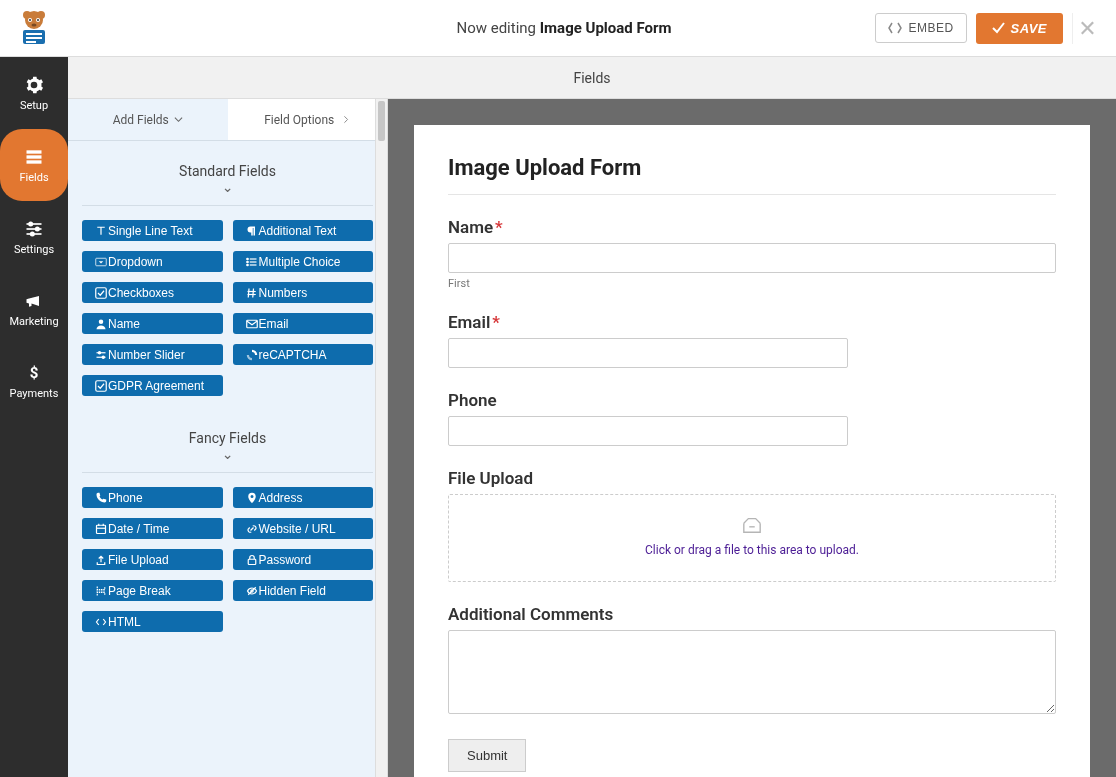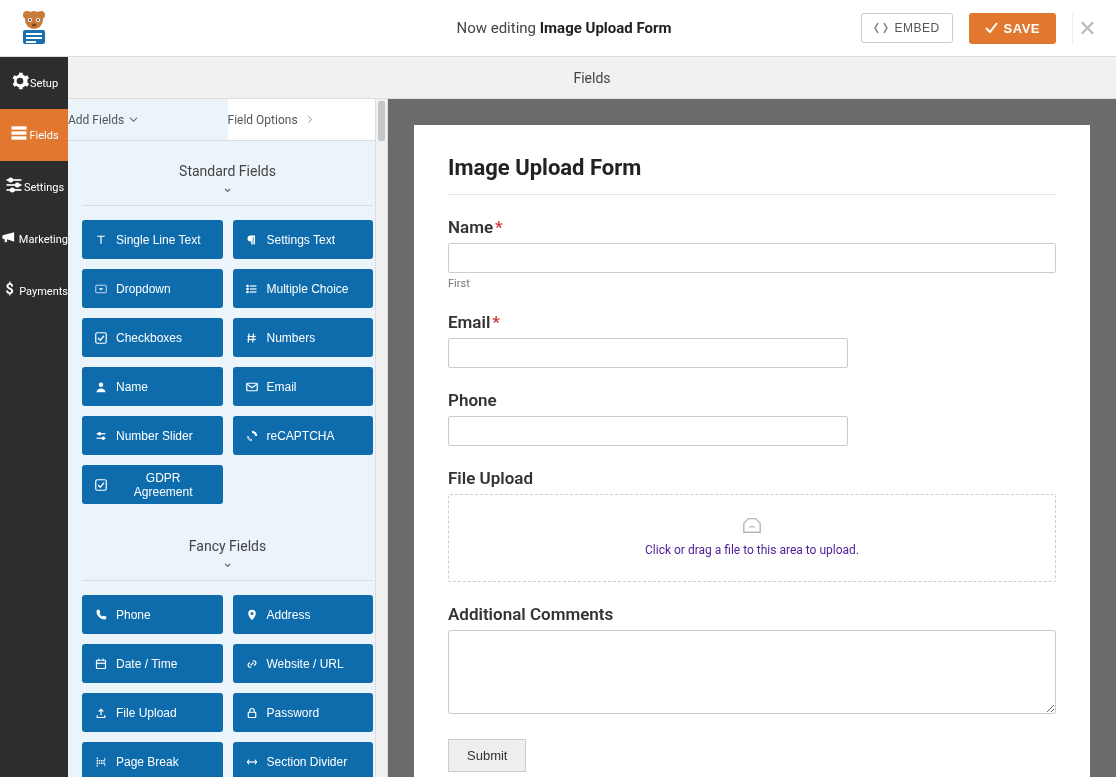--- a/index.html
+++ b/index.html
@@ -3,48 +3,48 @@
 <meta charset="utf-8">
 <style>
 * { box-sizing: border-box; margin: 0; padding: 0; }
 body { font-family: -apple-system, BlinkMacSystemFont, "Segoe UI", Roboto, Arial, sans-serif; font-size: 13px; color: #444; background: #fff; width: 1116px; height: 777px; overflow: hidden; }
 
 
 .topbar { height: 57px; border-bottom: 1px solid #ddd; display: flex; align-items: center; position: relative; }
 .mascot { width: 44px; height: 44px; margin-left: 12px; display:flex; align-items:center; justify-content:center;}
 .title-wrap { position:absolute; left:12px; right:0; text-align:center; font-size:15px; color:#444; pointer-events:none;}
 .title-wrap strong{ font-weight:700; color:#222;}
-.topbar-right { margin-left:auto; display:flex; align-items:center; gap:16px; padding-right:14px;}
+.topbar-right { margin-left:auto; display:flex; align-items:center; gap:9px; padding-right:14px;}
 .embed-btn { border:1px solid #ccc; background:#fff; color:#555; padding:7px 12px; border-radius:3px; font-size:12px; letter-spacing: .5px; display:flex; align-items:center; gap:6px; cursor:pointer; }
-.save-btn { background:#e27730; color:#fff; border:none; padding:8px 16px; border-radius:3px; font-size:13px; font-weight:700; letter-spacing:.5px; display:flex; align-items:center; gap:6px; cursor:pointer;}
+.save-btn { background:#e27730; color:#fff; border:none; padding:8px 16px; border-radius:3px; font-size:13px; font-weight:700; letter-spacing:.5px; display:flex; align-items:center; gap:6px; cursor:pointer;font-style:italic;}
 .close-x { width:30px; text-align:center; color:#bbb; font-size:22px; cursor:pointer; border-left:1px solid #eee; align-self:stretch; display:flex; align-items:center; justify-content:center;}
 
 
 .main { display:flex; height:calc(100% - 57px);}
 .leftnav { width:68px; background:#2d2d2d; color:#fff; display:flex; flex-direction:column;}
-.leftnav-item { display:flex; flex-direction:row; align-items:center; justify-content:center; height:52px; font-size:11px; color:#fff; cursor:pointer; }
+.leftnav-item { display:flex; flex-direction:column; align-items:center; justify-content:center; height:72px; font-size:11px; color:#fff; cursor:pointer;border-radius:22px; }
 .leftnav-item.active { background:#e27730;}
 .leftnav-item svg{ margin-bottom:4px;}
 .fields-title { height:42px; background:#f1f1f1; border-bottom:1px solid #ddd; display:flex; align-items:center; justify-content:center; font-size:14px; color:#444;}
 .center-right { flex:1; display:flex; flex-direction:column;}
 .workspace { flex:1; display:flex; min-height:0;}
 
 
 .fields-panel { width:320px; background:#ebf3fb; position:relative; display:flex; flex-direction:column; border-right:1px solid #ddd;}
 .fields-tabs { height:42px; display:flex; border-bottom:1px solid #d3dde6;}
-.ftab{ flex:1; display:flex; align-items:center; font-size:12px; color:#555; gap:5px; cursor:pointer;}
+.ftab{ flex:1; display:flex; align-items:center; justify-content:center; font-size:12px; color:#555; gap:5px; cursor:pointer;}
 .ftab.active{ background:#ebf3fb;}
 .ftab.inactive{ background:#fff;gap:8px;}
 .panel-body { flex:1; overflow-y:auto; padding:0 14px 14px 14px;}
 .scroll-stub{ position:absolute; right:0; top:0; bottom:0; width:12px; background:#f1f1f1; border-left:1px solid #ddd;}
 .scroll-thumb{ position:absolute; top:2px; left:2px; right:2px; height:40px; background:#c6c6c6; border-radius:2px;}
 .group-header { display:flex; align-items:center; justify-content:space-between; padding:16px 2px 10px 2px; border-bottom:1px solid #d3dde6; margin:6px 0 14px 0; font-size:14px; color:#444; cursor:pointer;flex-direction:column;}
 .chev{ color:#666;}
 .field-grid{ display:grid; grid-template-columns:1fr 1fr; gap:10px;}
-.field-btn{ background:#0e6cad; color:#fff; border:none; border-radius:3px; height:39px; display:flex; align-items:center; padding:0 12px; font-size:12px; gap:8px; cursor:pointer;}
+.field-btn{ background:#0e6cad; color:#fff; border:none; border-radius:3px; height:21px; display:flex; align-items:center; padding:0 12px; font-size:12px; gap:0; cursor:pointer;}
 .field-btn .icon{ width:14px; display:flex; align-items:center; justify-content:center;}
 
 
 .preview-wrap{ flex:1; background:#6b6b6b; padding:26px; overflow:auto;}
 .preview-canvas{ background:#fff; padding:30px 34px; min-height:680px;}
 .form-title{ font-size:22px; font-weight:700; color:#222; padding-bottom:14px; border-bottom:1px solid #e5e5e5; margin-bottom:22px;}
 .flabel{ font-size:17px; font-weight:600; color:#333; margin-bottom:6px; display:block;}
 .req{ color:#d63638; margin-left:2px;}
 .row-2{ display:flex; gap:0;}
 .row-2 .col{ flex:1;}
@@ -169,21 +169,21 @@
                   </svg>
                 </span>
                 <span>Single Line Text</span>
               </button>
               <button class="field-btn">
                 <span class="icon">
                   <svg width="12" height="12" viewBox="0 0 16 16" fill="#fff">
                     <path d="M6 2a4 4 0 000 8h1v4h2V4h1v10h2V2H6z"></path>
                   </svg>
                 </span>
-                <span>Settings Text</span>
+                <span>Additional Text</span>
               </button>
               <button class="field-btn">
                 <span class="icon">
                   <svg width="12" height="12" viewBox="0 0 16 16" fill="#fff">
                     <rect x="1" y="3" width="14" height="10" rx="1" fill="none" stroke="#fff"></rect>
                     <path d="M5 7l3 3 3-3z"></path>
                   </svg>
                 </span>
                 <span>Dropdown</span>
               </button>
@@ -326,29 +326,20 @@
                 </span>
                 <span>Password</span>
               </button>
               <button class="field-btn">
                 <span class="icon">
                   <svg width="12" height="12" viewBox="0 0 16 16" fill="none" stroke="#fff" stroke-width="1.6">
                     <path d="M3 2v4h10V2M3 14v-4h10v4M2 8h12" stroke-dasharray="2 1"></path>
                   </svg>
                 </span>
                 <span>Page Break</span>
-              </button>
-              <button class="field-btn">
-                <span class="icon">
-                  <svg width="12" height="12" viewBox="0 0 16 16" fill="none" stroke="#fff" stroke-width="1.6">
-                    <line x1="2" y1="8" x2="14" y2="8"></line>
-                    <path d="M4 5l-2 3 2 3M12 5l2 3-2 3"></path>
-                  </svg>
-                </span>
-                <span>Section Divider</span>
               </button>
               <button class="field-btn">
                 <span class="icon">
                   <svg width="12" height="12" viewBox="0 0 16 16" fill="none" stroke="#fff" stroke-width="1.6">
                     <path d="M2 8s2-4 6-4 6 4 6 4-2 4-6 4-6-4-6-4z"></path>
                     <circle cx="8" cy="8" r="1.5"></circle>
                     <line x1="3" y1="13" x2="13" y2="3"></line>
                   </svg>
                 </span>
                 <span>Hidden Field</span>

